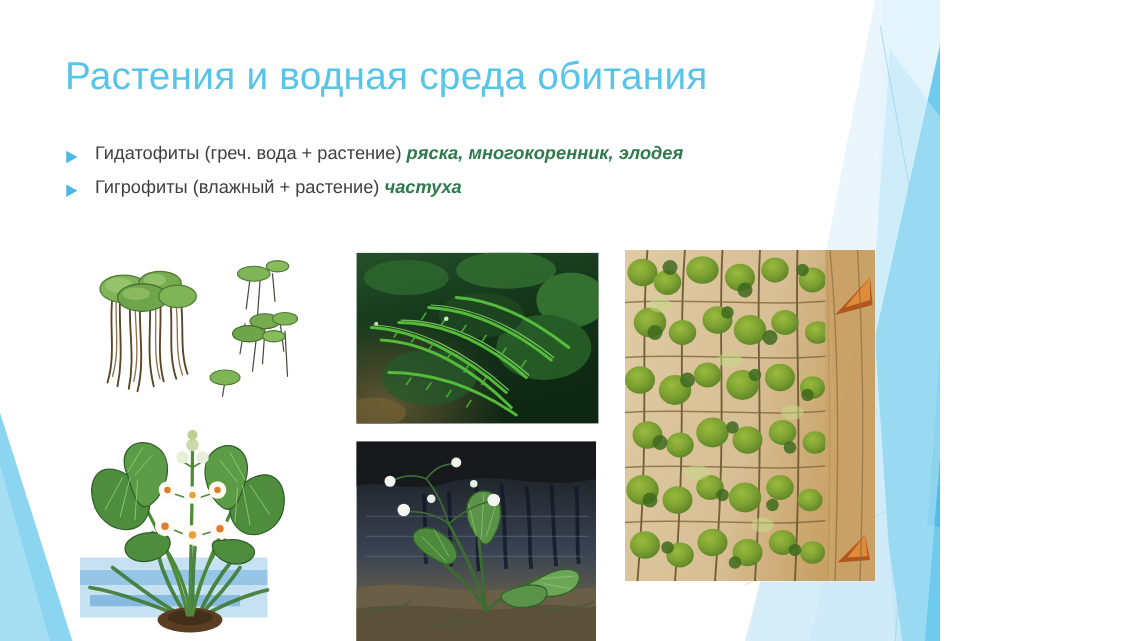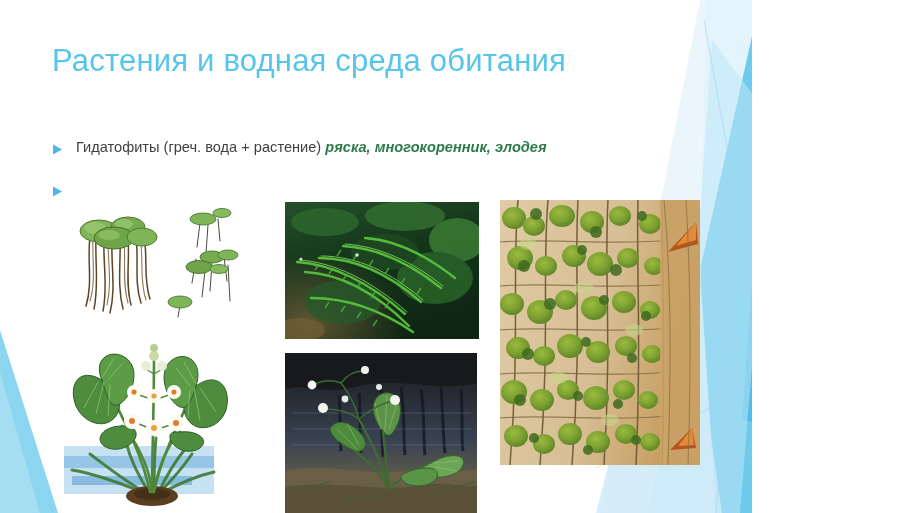--- a/index.html
+++ b/index.html
@@ -12,21 +12,21 @@
 
   
   #title-area{position:absolute;left:52px;top:44px;width:620px;}
   #slide-title{
     font-size:31px;line-height:1.1;letter-spacing:.2px;
     color:#56C5E9;font-weight:400;white-space:nowrap;
   }
 
   
   #bullet-list{position:absolute;left:52px;top:114px;width:640px;}
-  .bullet-row{display:flex;align-items:flex-start;margin-bottom:9px;margin-top:24px;}
+  .bullet-row{display:flex;align-items:flex-start;margin-bottom:9px;}
   .bullet-marker{
     width:15px;flex:0 0 15px;margin-top:6px;margin-right:9px;
     display:flex;align-items:center;justify-content:flex-start;
   }
   .bullet-marker svg{display:block;}
   .bullet-text{
     font-size:14.6px;line-height:1.25;color:#3f3f3f;white-space:nowrap;
   }
   .sp-name{color:#2E7A4C;font-style:italic;font-weight:600;}
 
@@ -83,20 +83,21 @@
       <span class="bullet-text"><span>Гидатофиты (греч. вода + растение)</span> <span class="sp-name">ряска, многокоренник, элодея</span></span>
     </div>
 
 
     <div class="bullet-row">
       <span class="bullet-marker">
         <svg width="11" height="11" viewBox="0 0 11 11">
             <polygon points="1,0.5 10,5.5 1,10.5" fill="#4DB8E8"></polygon>
           </svg>
       </span>
+      <span class="bullet-text"><span>Гигрофиты (влажный + растение)</span> <span class="sp-name">частуха</span></span>
     </div>
   </div>
 
   <div class="tile" id="img-duckweed-pair">
     <svg viewBox="0 0 196 124" preserveAspectRatio="none">
       <rect x="0" y="0" width="196" height="124" fill="#ffffff"></rect>
       <g>
         <g stroke="#5B4527" fill="none" stroke-width="1.5" stroke-linecap="round">
           <path d="M28 32 C25 55 31 78 24 101"></path>
           <path d="M34 34 C33 58 37 80 32 104"></path>

